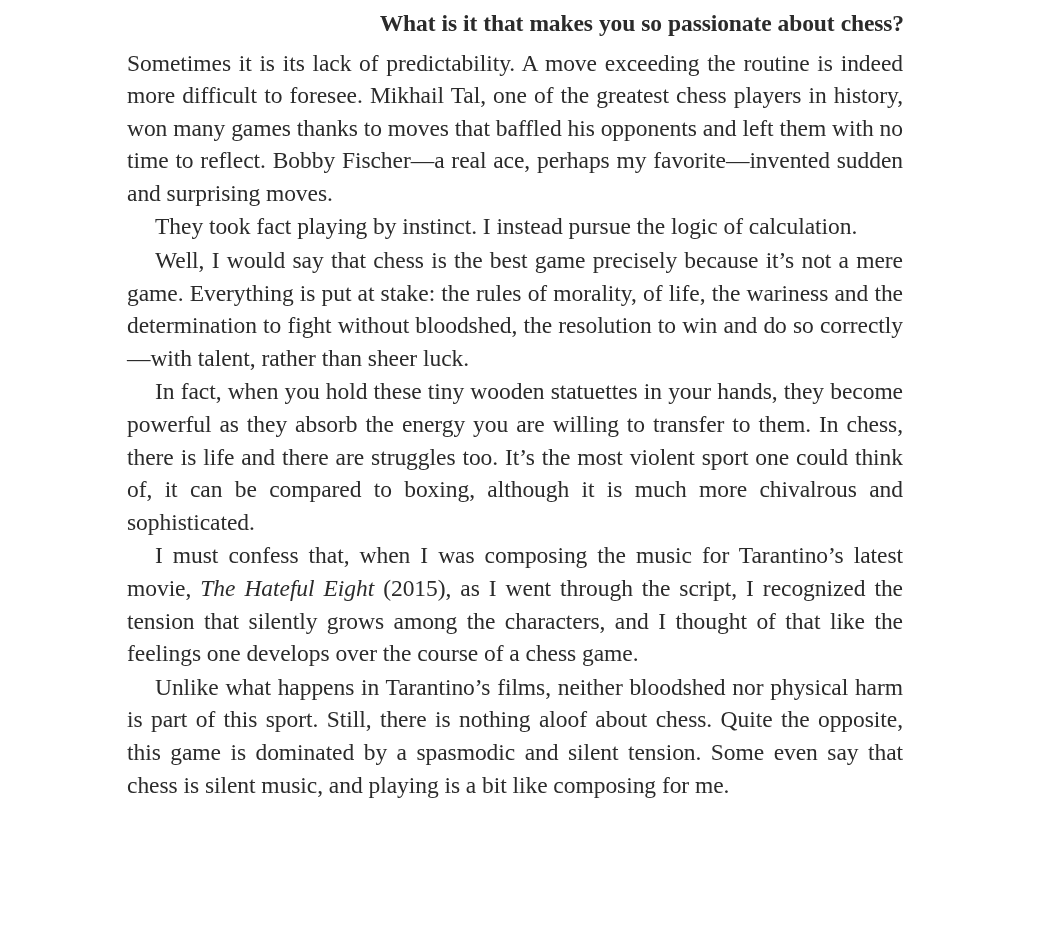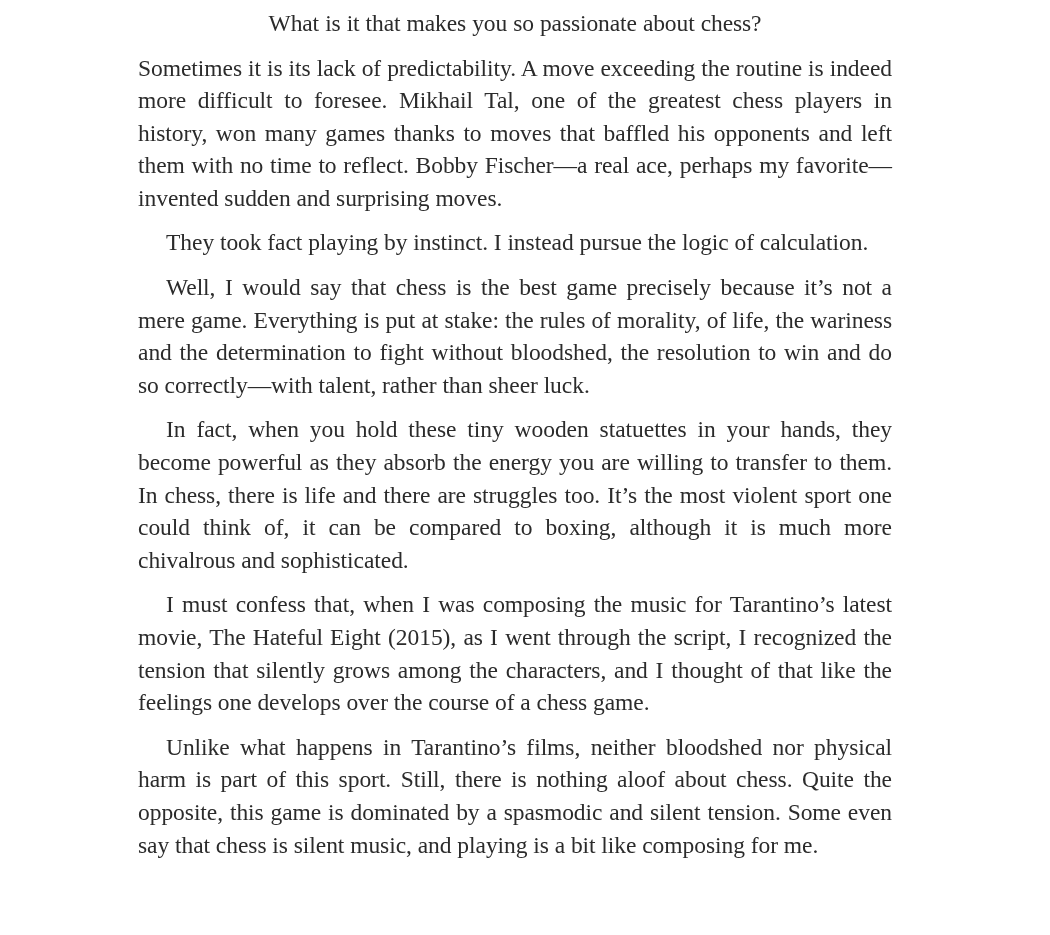--- a/index.html
+++ b/index.html
@@ -16,44 +16,45 @@
   }
   .page {
     box-sizing: border-box;
     width: 1050px;
     height: 935px;
     padding: 8px 146px 0 126px;
     background: #ffffff;
   }
   .q-heading {
     font-size: 23.5px;
-    font-weight: normal;
+    font-weight: bold;
     line-height: 31.5px;
-    text-align: center;
+    text-align: right;
     margin: 0 0 7px 0;
     letter-spacing: -0.1px;
     word-spacing: 0.3px;
   }
   .q-heading.last {
     margin-top: 10px;
     margin-bottom: 0;
   }
   p.body {
     font-size: 23.5px;
     line-height: 32.6px;
     text-align: justify;
     text-justify: inter-word;
-    margin: 12px;
+    margin: 1px;
     hyphens: manual;
     letter-spacing: -0.05px;
   }
   p.body.indent {
     text-indent: 28px;
   }
   .title-italic {
+    font-style: italic;
   }
 </style>
 </head>
 <body>
 
 <div class="page">
 
   <h2 class="q-heading">What is it that makes you so passionate about chess?</h2>
 
   <p class="body">Sometimes it is its lack of predictability. A move exceeding the routine is indeed more difficult to foresee. Mikhail Tal, one of the greatest chess players in history, won many games thanks to moves that baffled his opponents and left them with no time to reflect. Bobby Fischer—a real ace, perhaps my favorite—invented sudden and surprising moves.</p>

